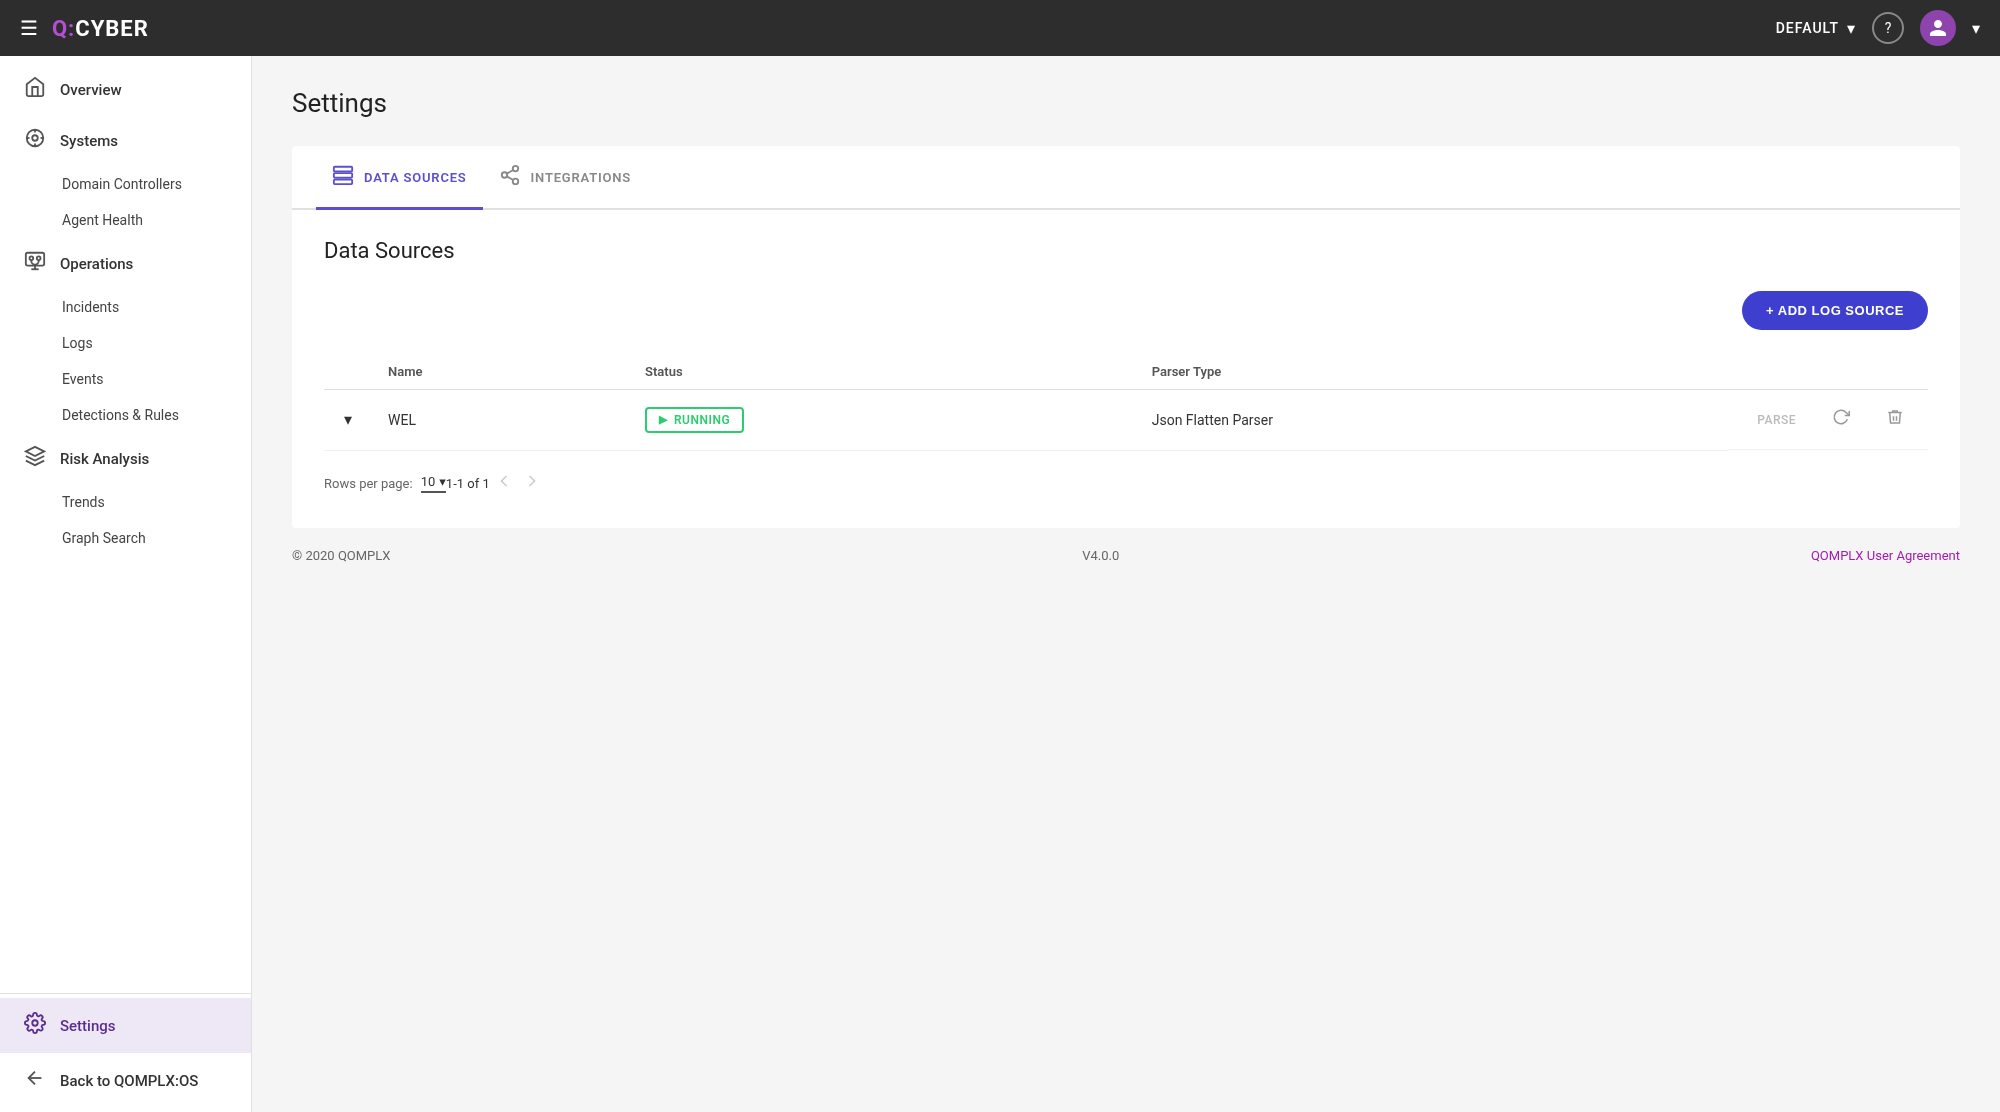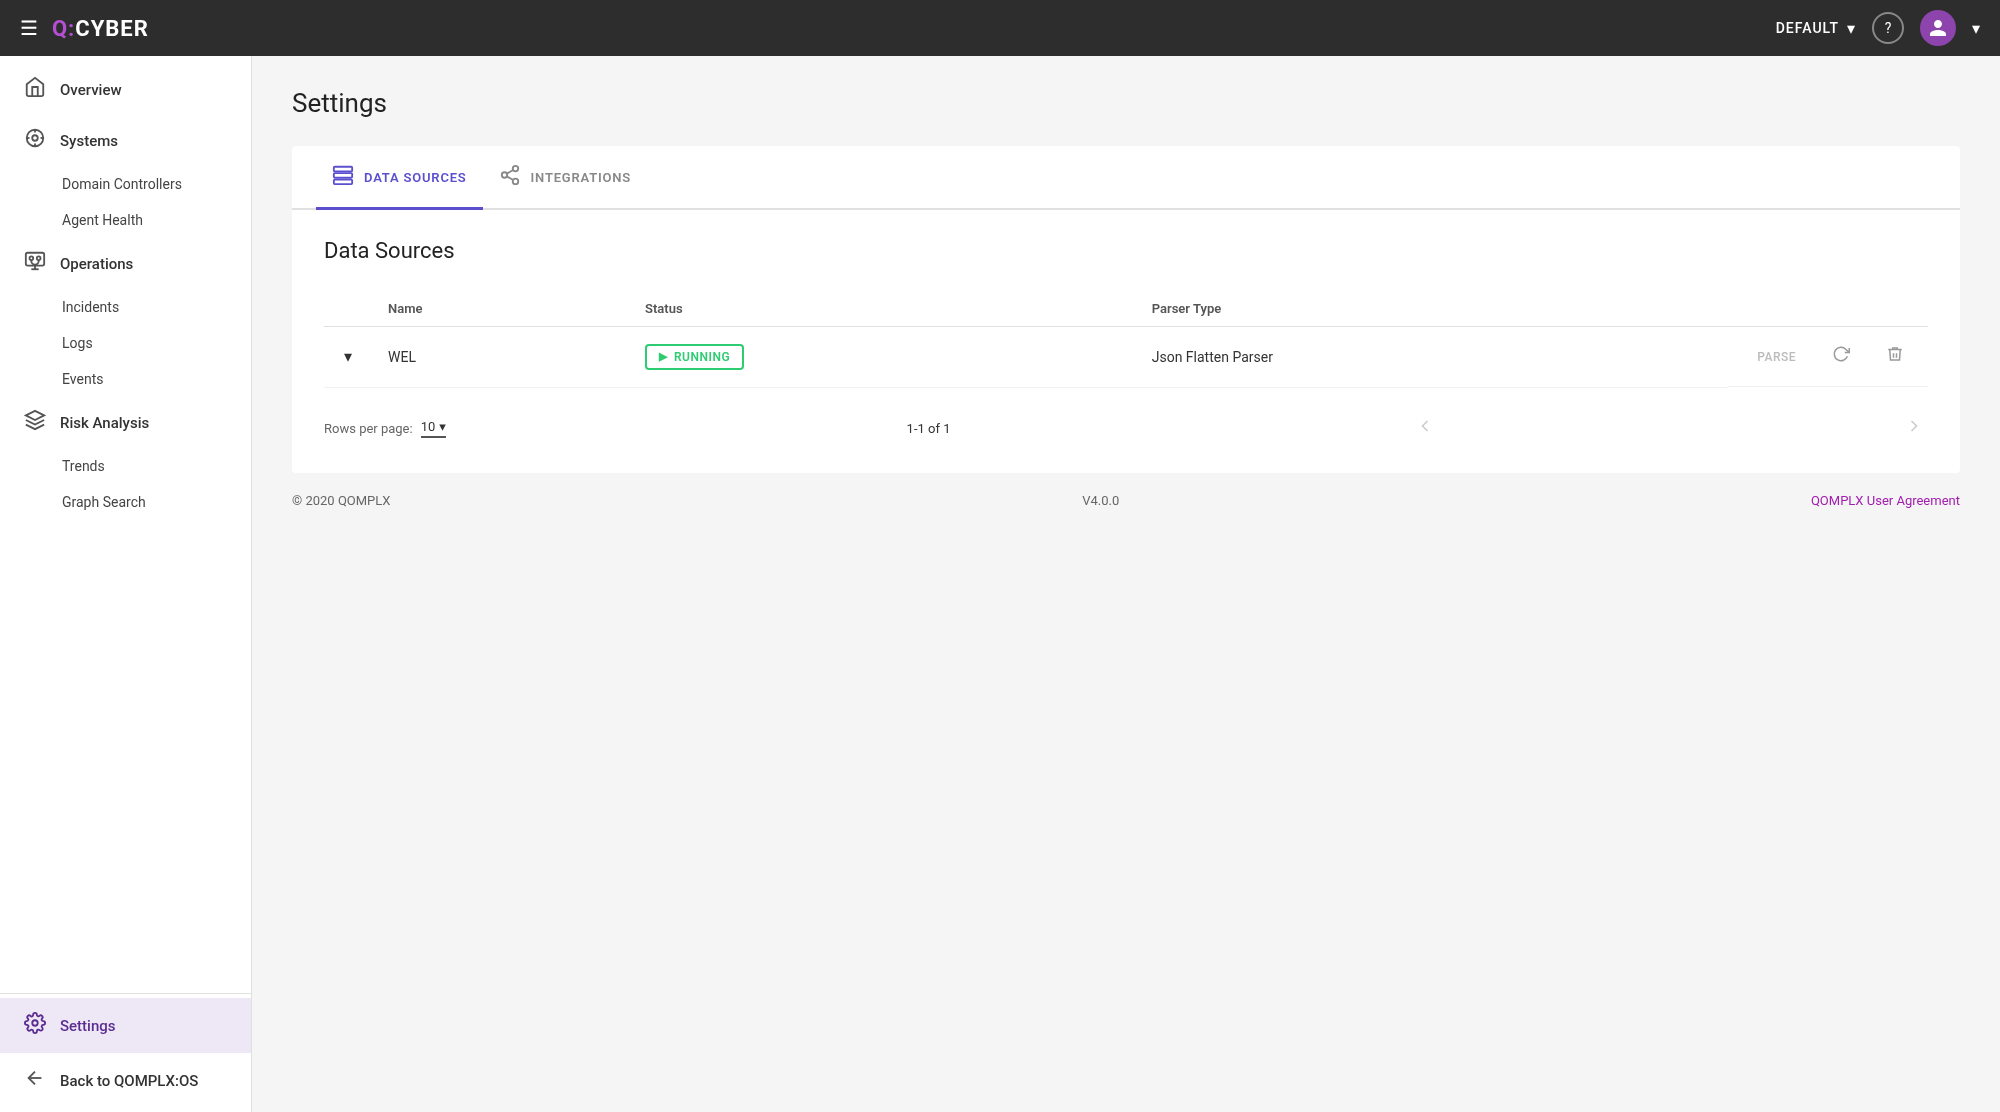--- a/index.html
+++ b/index.html
@@ -259,23 +259,23 @@
     .parse-label {
       color: #bbb;
       font-size: 12px;
       font-weight: 500;
       letter-spacing: 0.5px;
       margin-right: 8px;
     }
     .table-footer {
       display: flex;
       align-items: center;
-      justify-content: space-between;
-      gap: 16px;
-      padding: 24px 0 0;
+      justify-content: flex-start;
+      gap: 0;
+      padding: 16px 0 0;
     }
     .rows-per-page {
       display: flex;
       align-items: center;
       gap: 8px;
       color: #666;
       font-size: 13px;
     }
     .rows-select {
       display: flex;
@@ -390,20 +390,23 @@
 
       <div class="sidebar-sub-item">
         <span>Incidents</span>
       </div>
       <div class="sidebar-sub-item">
         <span>Logs</span>
       </div>
       <div class="sidebar-sub-item">
         <span>Events</span>
       </div>
+      <div class="sidebar-sub-item">
+        <span>Detections &amp; Rules</span>
+      </div>
 
       <div class="sidebar-item">
         <span class="sidebar-icon">
           <svg width="22" height="22" viewBox="0 0 24 24" fill="none" stroke="currentColor" stroke-width="2">
             <path d="M12 2L2 7l10 5 10-5-10-5z"></path>
               <path d="M2 17l10 5 10-5"></path>
               <path d="M2 12l10 5 10-5"></path>
           </svg>
         </span>
         <span>Risk Analysis</span>
@@ -467,20 +470,23 @@
               <line x1="15.41" y1="6.51" x2="8.59" y2="10.49"></line>
           </svg>
         </span>
         <span>INTEGRATIONS</span>
       </div>
     </div>
 
     <div class="data-sources-card">
       <h2 class="data-sources-title">Data Sources</h2>
 
+      <div class="table-actions">
+        <button class="add-log-btn">+ ADD LOG SOURCE</button>
+      </div>
 
       <table class="data-table">
         <thead>
           <tr>
             <th style="width:40px;"></th>
             <th>Name</th>
             <th>Status</th>
             <th>Parser Type</th>
             <th style="width:200px;"></th>
           </tr>

